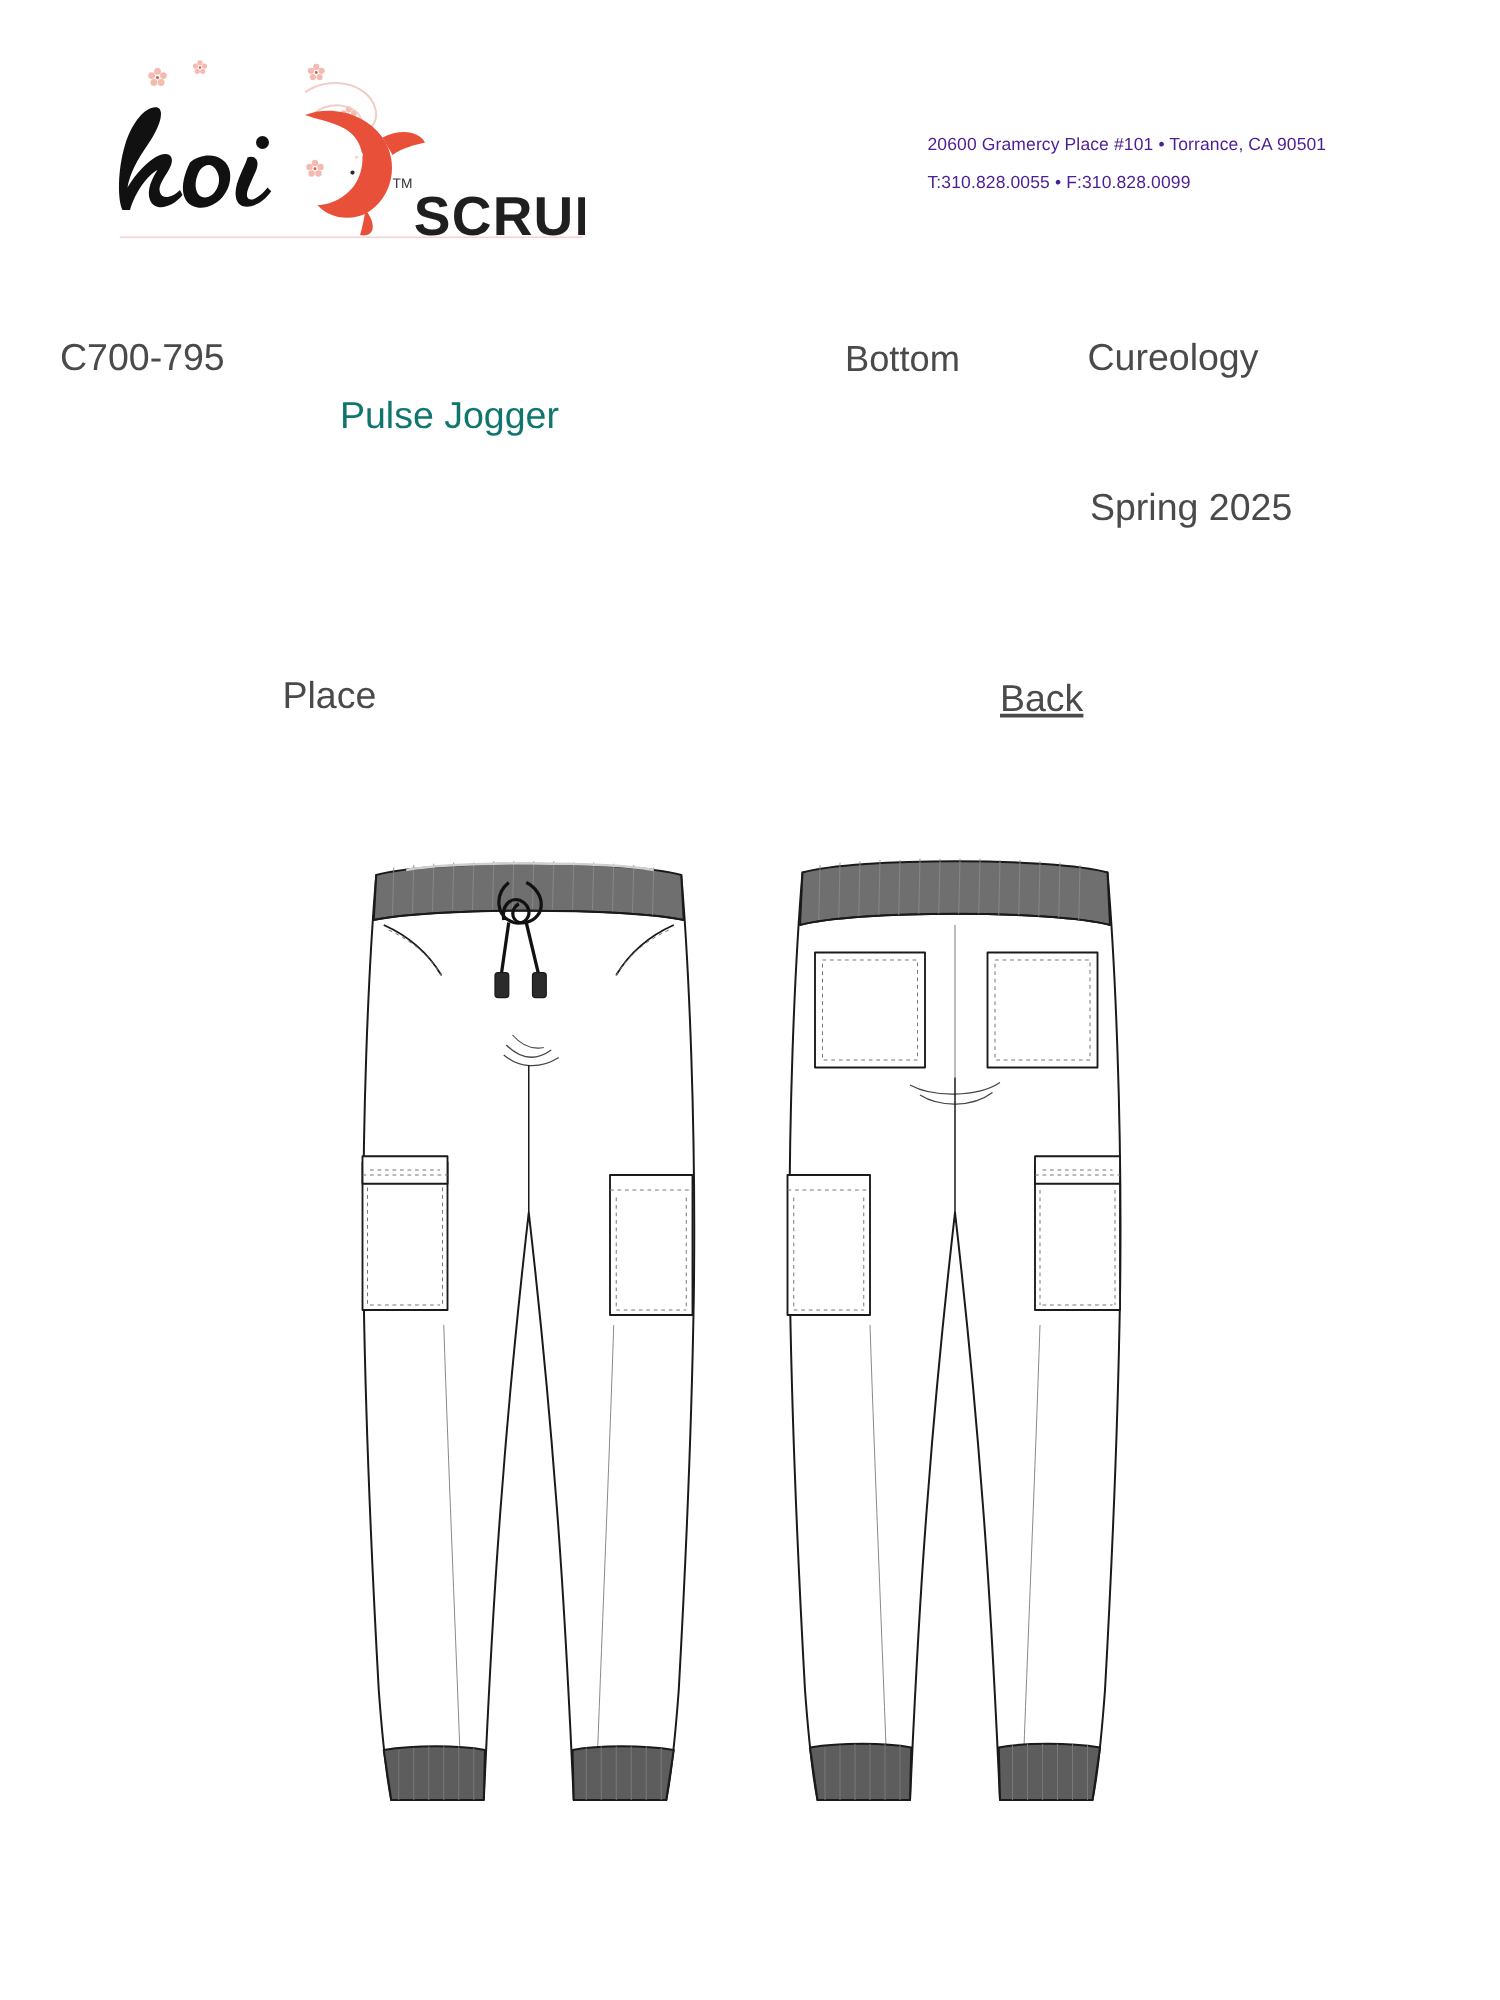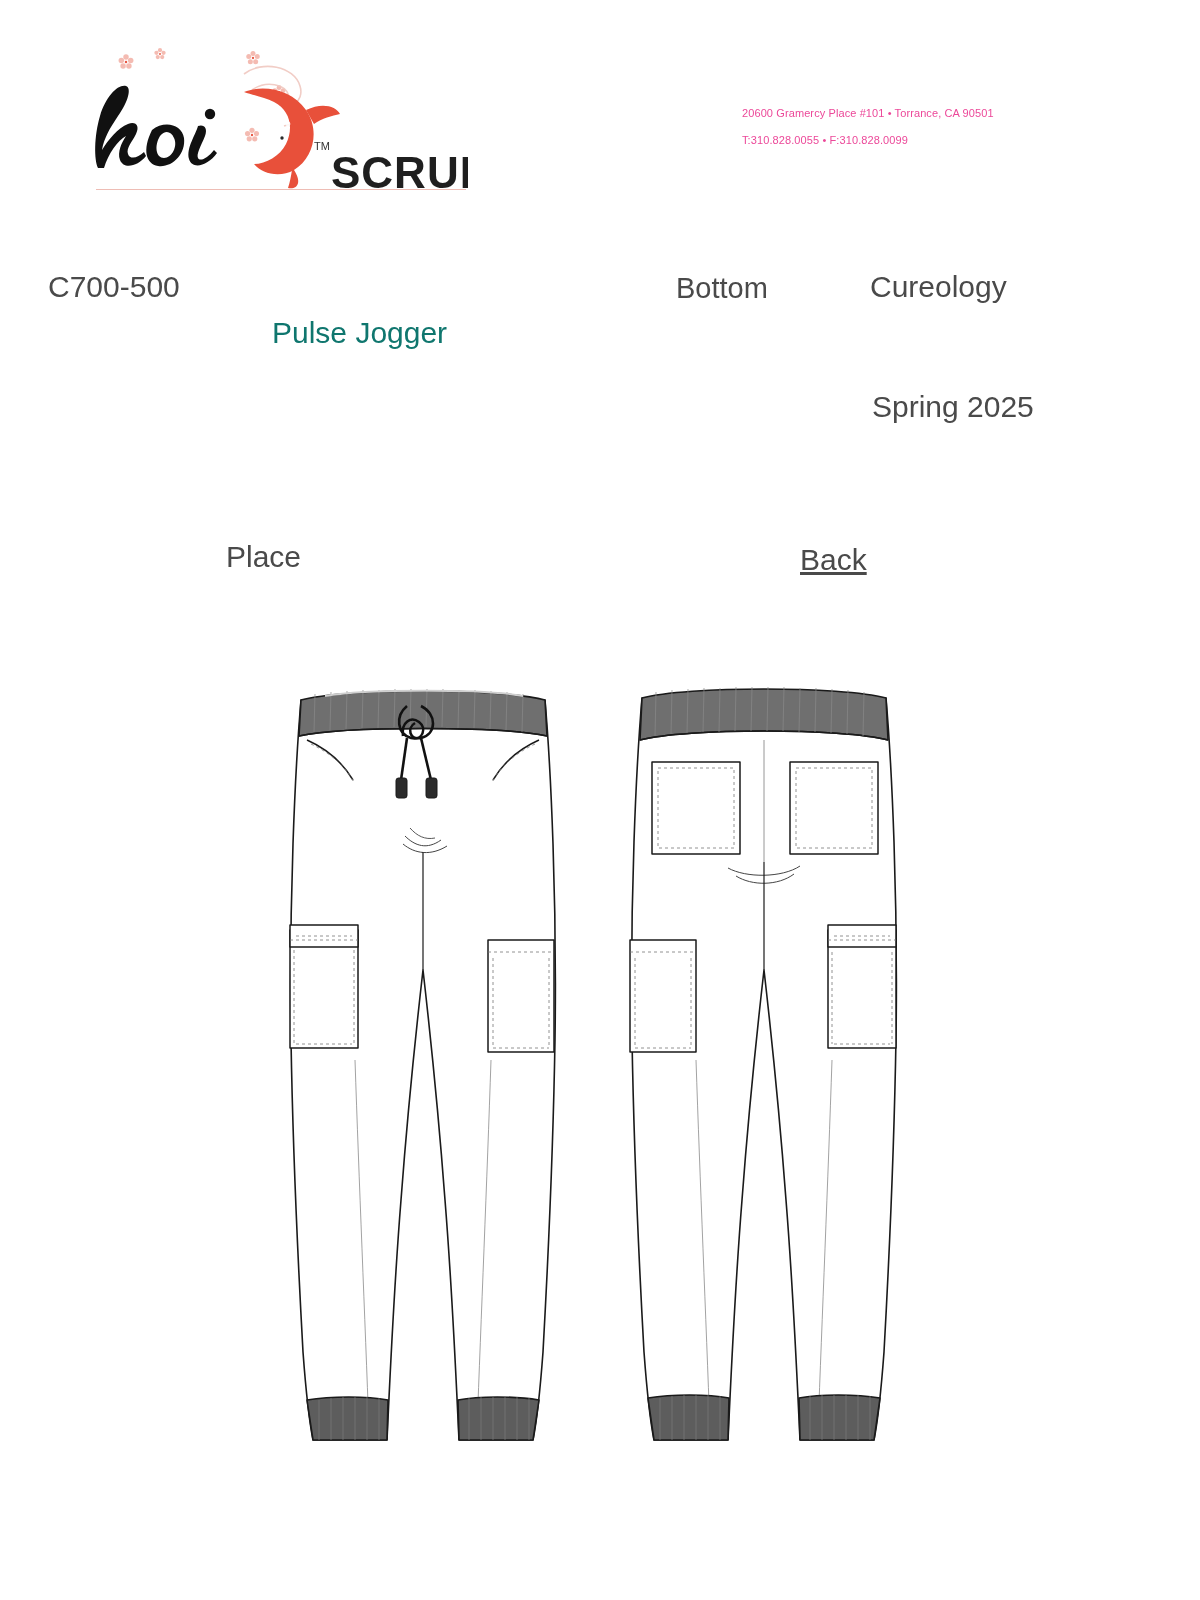--- a/index.html
+++ b/index.html
@@ -34,23 +34,23 @@
 
   .logo-svg { display: block; }
 
   .contact-block {
     position: absolute;
     left: 742px;
     top: 108px;
     width: 420px;
   }
   .contact-line {
-    font-size: 11px;
+    font-size: 14px;
     line-height: 1.0;
-    color: #ec4899;
+    color: #4c1d95;
     letter-spacing: 0.1px;
     margin-bottom: 16px;
     white-space: nowrap;
   }
 
   
   .meta {
     position: absolute;
     top: 270px; left: 0;
     width: 1200px;
@@ -220,21 +220,21 @@
     </svg>
   </div>
 
   <div class="contact-block">
     <div class="contact-line">20600 Gramercy Place #101 • Torrance, CA 90501</div>
     <div class="contact-line">T:310.828.0055 • F:310.828.0099</div>
   </div>
 </div>
 
 <div class="meta">
-  <div class="meta-style">C700-500</div>
+  <div class="meta-style">C700-795</div>
   <div class="meta-name">Pulse Jogger</div>
   <div class="meta-category">Bottom</div>
   <div class="meta-collection">Cureology</div>
   <div class="meta-season">Spring 2025</div>
 </div>
 
 <div class="view-label-front">Place</div>
 <div class="view-label-back">Back</div>
 
 <div class="sketch-area">

